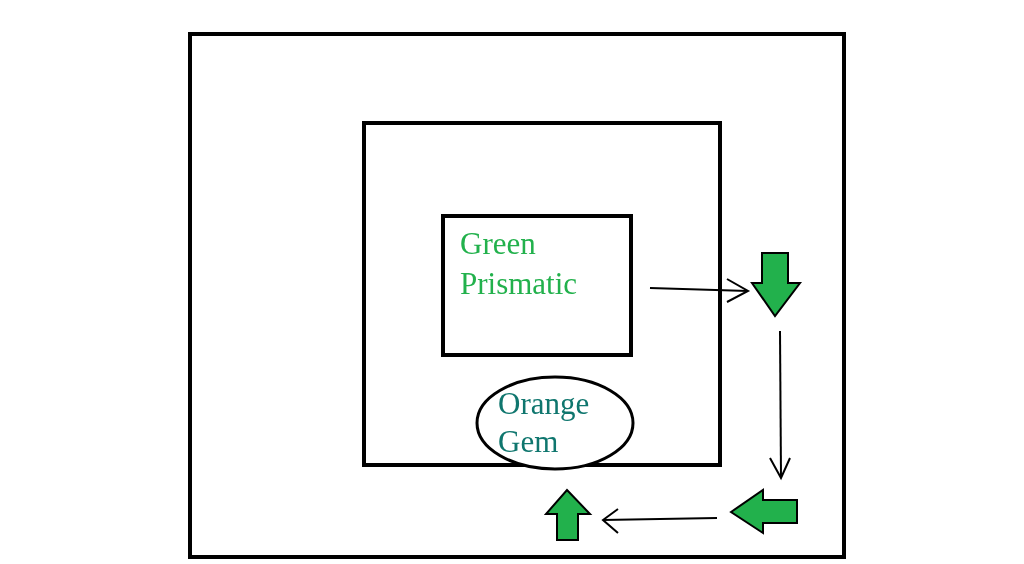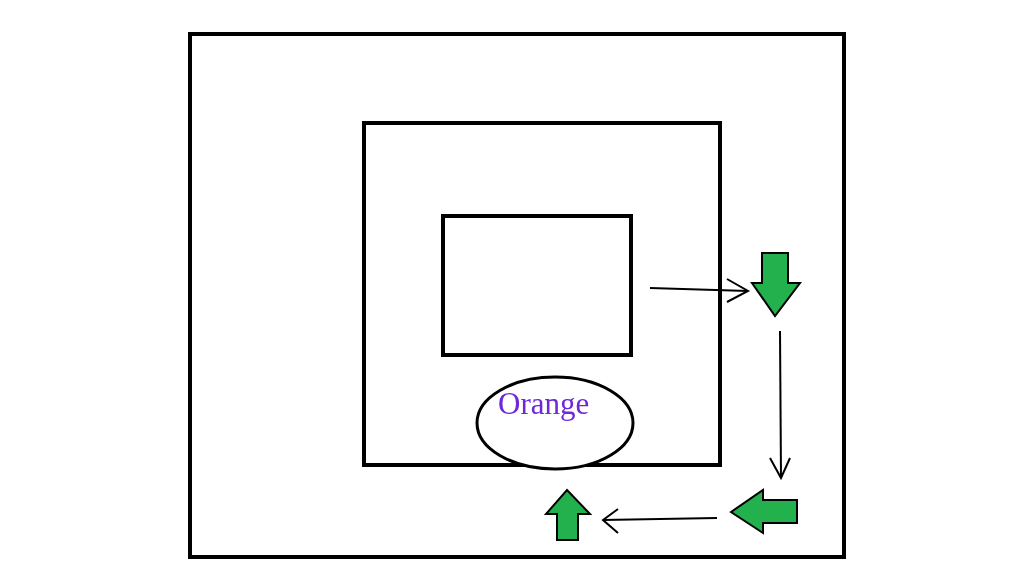--- a/index.html
+++ b/index.html
@@ -1,20 +1,20 @@
 <!DOCTYPE html>
 <html><head>
 <meta charset="utf-8">
 <style>
   html, body { margin:0; padding:0; background:#ffffff; }
   body { width:1024px; height:564px; position:relative; overflow:hidden; }
   #canvas { position:absolute; left:0; top:0; }
   .label { position:absolute; font-family:"Liberation Serif", serif; font-size:31px; line-height:40px; white-space:nowrap; }
   .green { color:#22b14c; }
-  .orange { color:#6d28d9; }
+  .orange { color:#0f766e; }
 </style>
 </head>
 <body>
 
 <svg id="canvas" width="1024" height="564" viewBox="0 0 1024 564">
 
   <rect x="190" y="34" width="654" height="523" fill="none" stroke="#000" stroke-width="4"></rect>
 
   <rect x="364" y="123" width="356" height="342" fill="none" stroke="#000" stroke-width="4"></rect>
 
@@ -38,17 +38,20 @@
 
   <g>
     <line x1="717" y1="518" x2="603" y2="520" stroke="#000" stroke-width="2"></line>
     <polyline points="618,509 603,520 618,533" fill="none" stroke="#000" stroke-width="2"></polyline>
   </g>
 
   <polygon points="567,490 590,514 578,514 578,540 557,540 557,514 546,514" fill="#22b14c" stroke="#000" stroke-width="2"></polygon>
 </svg>
 
 <div class="label green" style="left:460px; top:224px;">
+  <div>Green</div>
+  <div>Prismatic</div>
 </div>
 
 <div class="label orange" style="left:498px; top:385px; line-height:38px;">
   <div>Orange</div>
+  <div>Gem</div>
 </div>
 
 </body></html>

